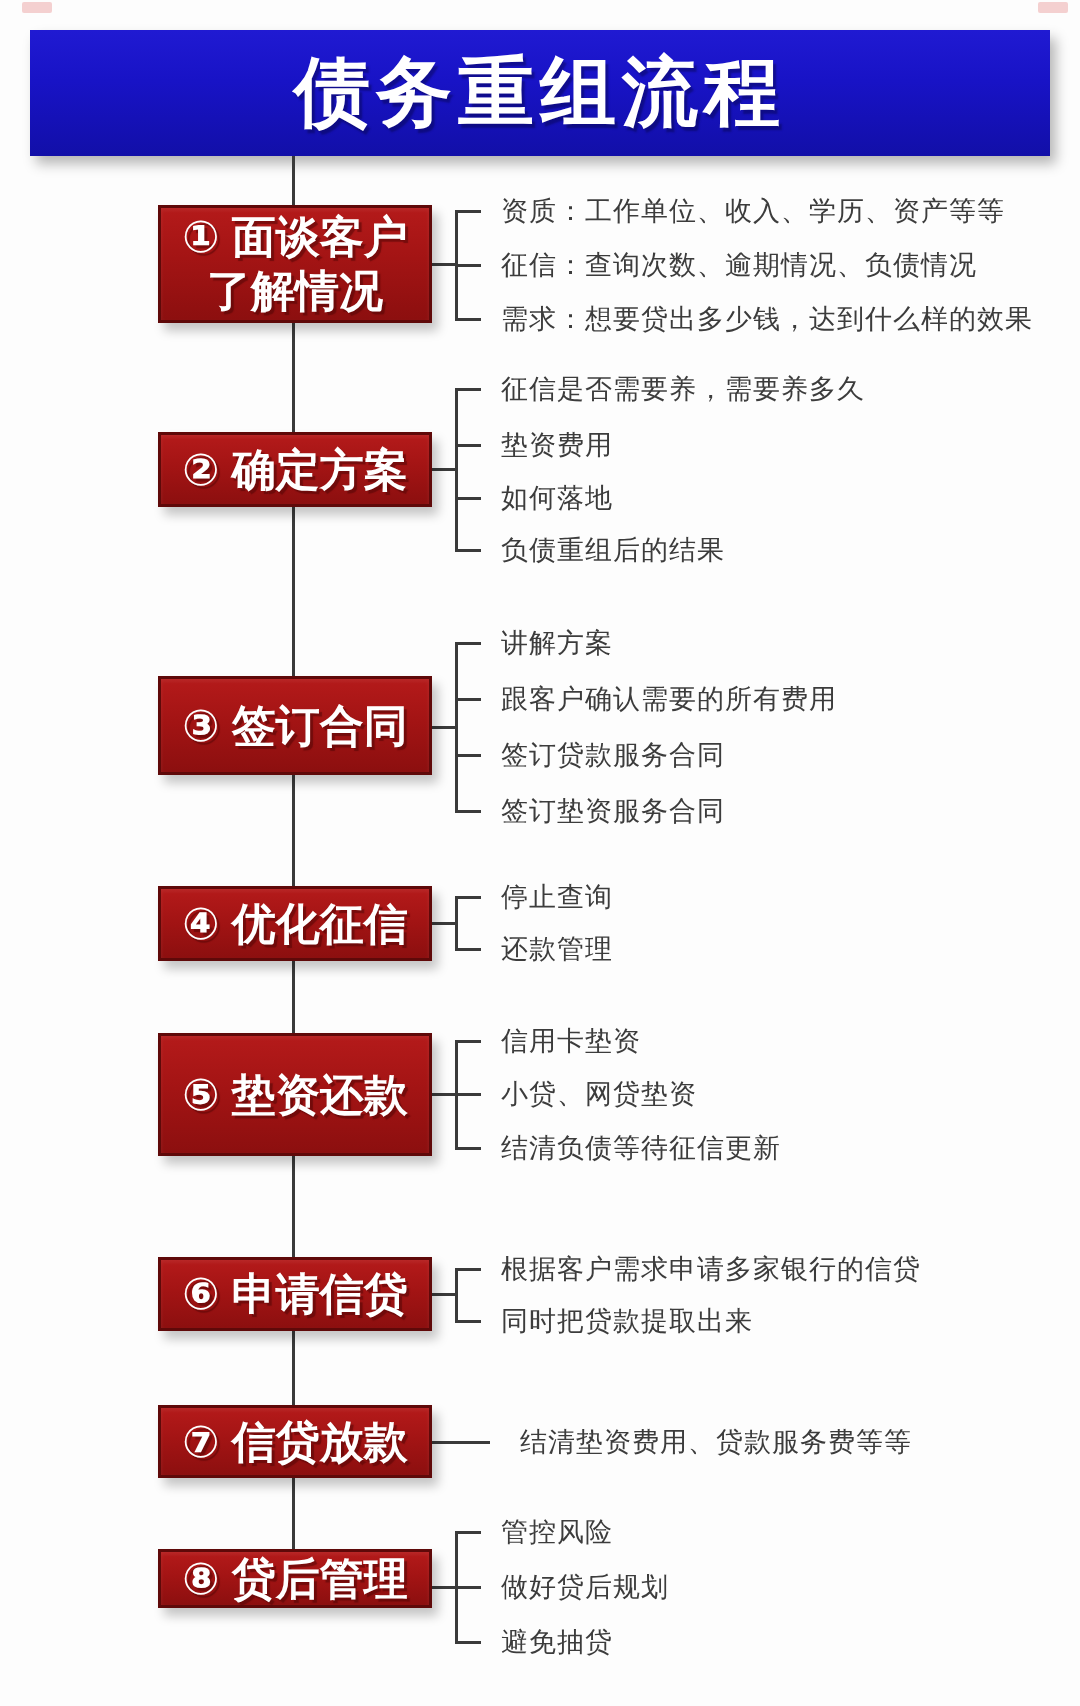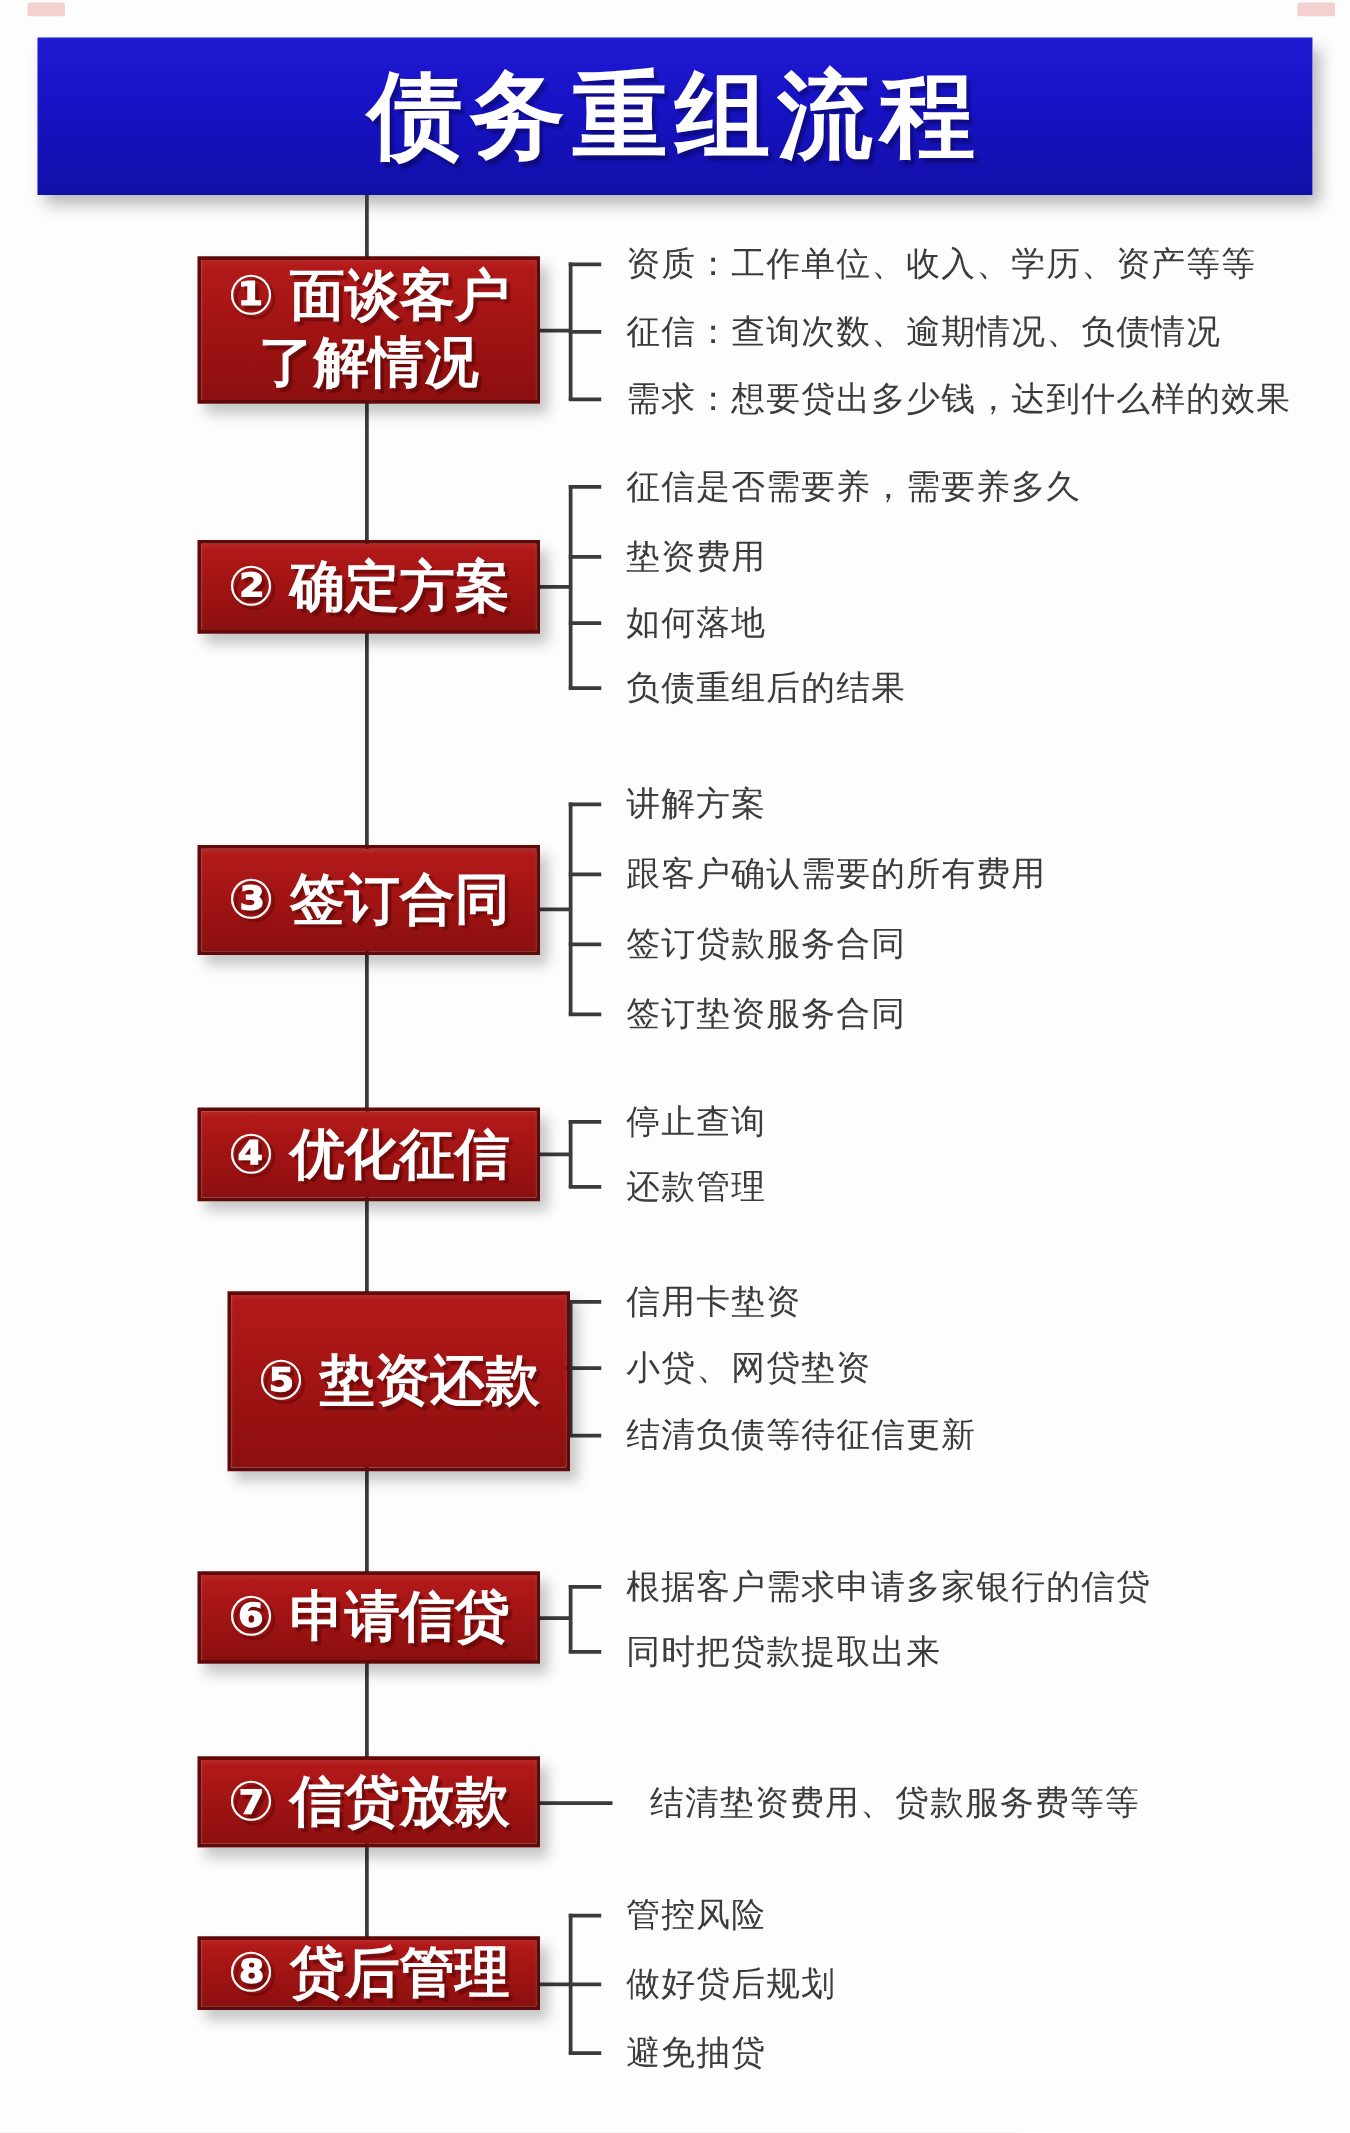--- a/index.html
+++ b/index.html
@@ -46,23 +46,23 @@
     z-index:2;
   }
   .box-line{
     color:#fff;font-size:44px;font-weight:900;line-height:54px;white-space:nowrap;
     text-shadow:3px 3px 1px rgba(80,5,5,.55);
   }
   .box-line:empty{display:none;}
 
   .sec1 .box{top:205px;height:118px;justify-content:center;}
   .sec2 .box{top:432px;height:75px;}
-  .sec3 .box{top:676px;height:88px;}
+  .sec3 .box{top:676px;height:99px;}
   .sec4 .box{top:886px;height:75px;}
-  .sec5 .box{top:1033px;height:144px;margin-left:24px;}
+  .sec5 .box{top:1033px;height:123px;}
   .sec6 .box{top:1257px;height:74px;}
   .sec7 .box{top:1405px;height:73px;}
   .sec8 .box{top:1549px;height:59px;}
 
   
   .stub{position:absolute;left:432px;width:25px;height:3px;background:var(--line);z-index:1;}
   .sec1 .stub{top:263px;}
   .sec2 .stub{top:468px;}
   .sec3 .stub{top:726px;}
   .sec4 .stub{top:922px;}

